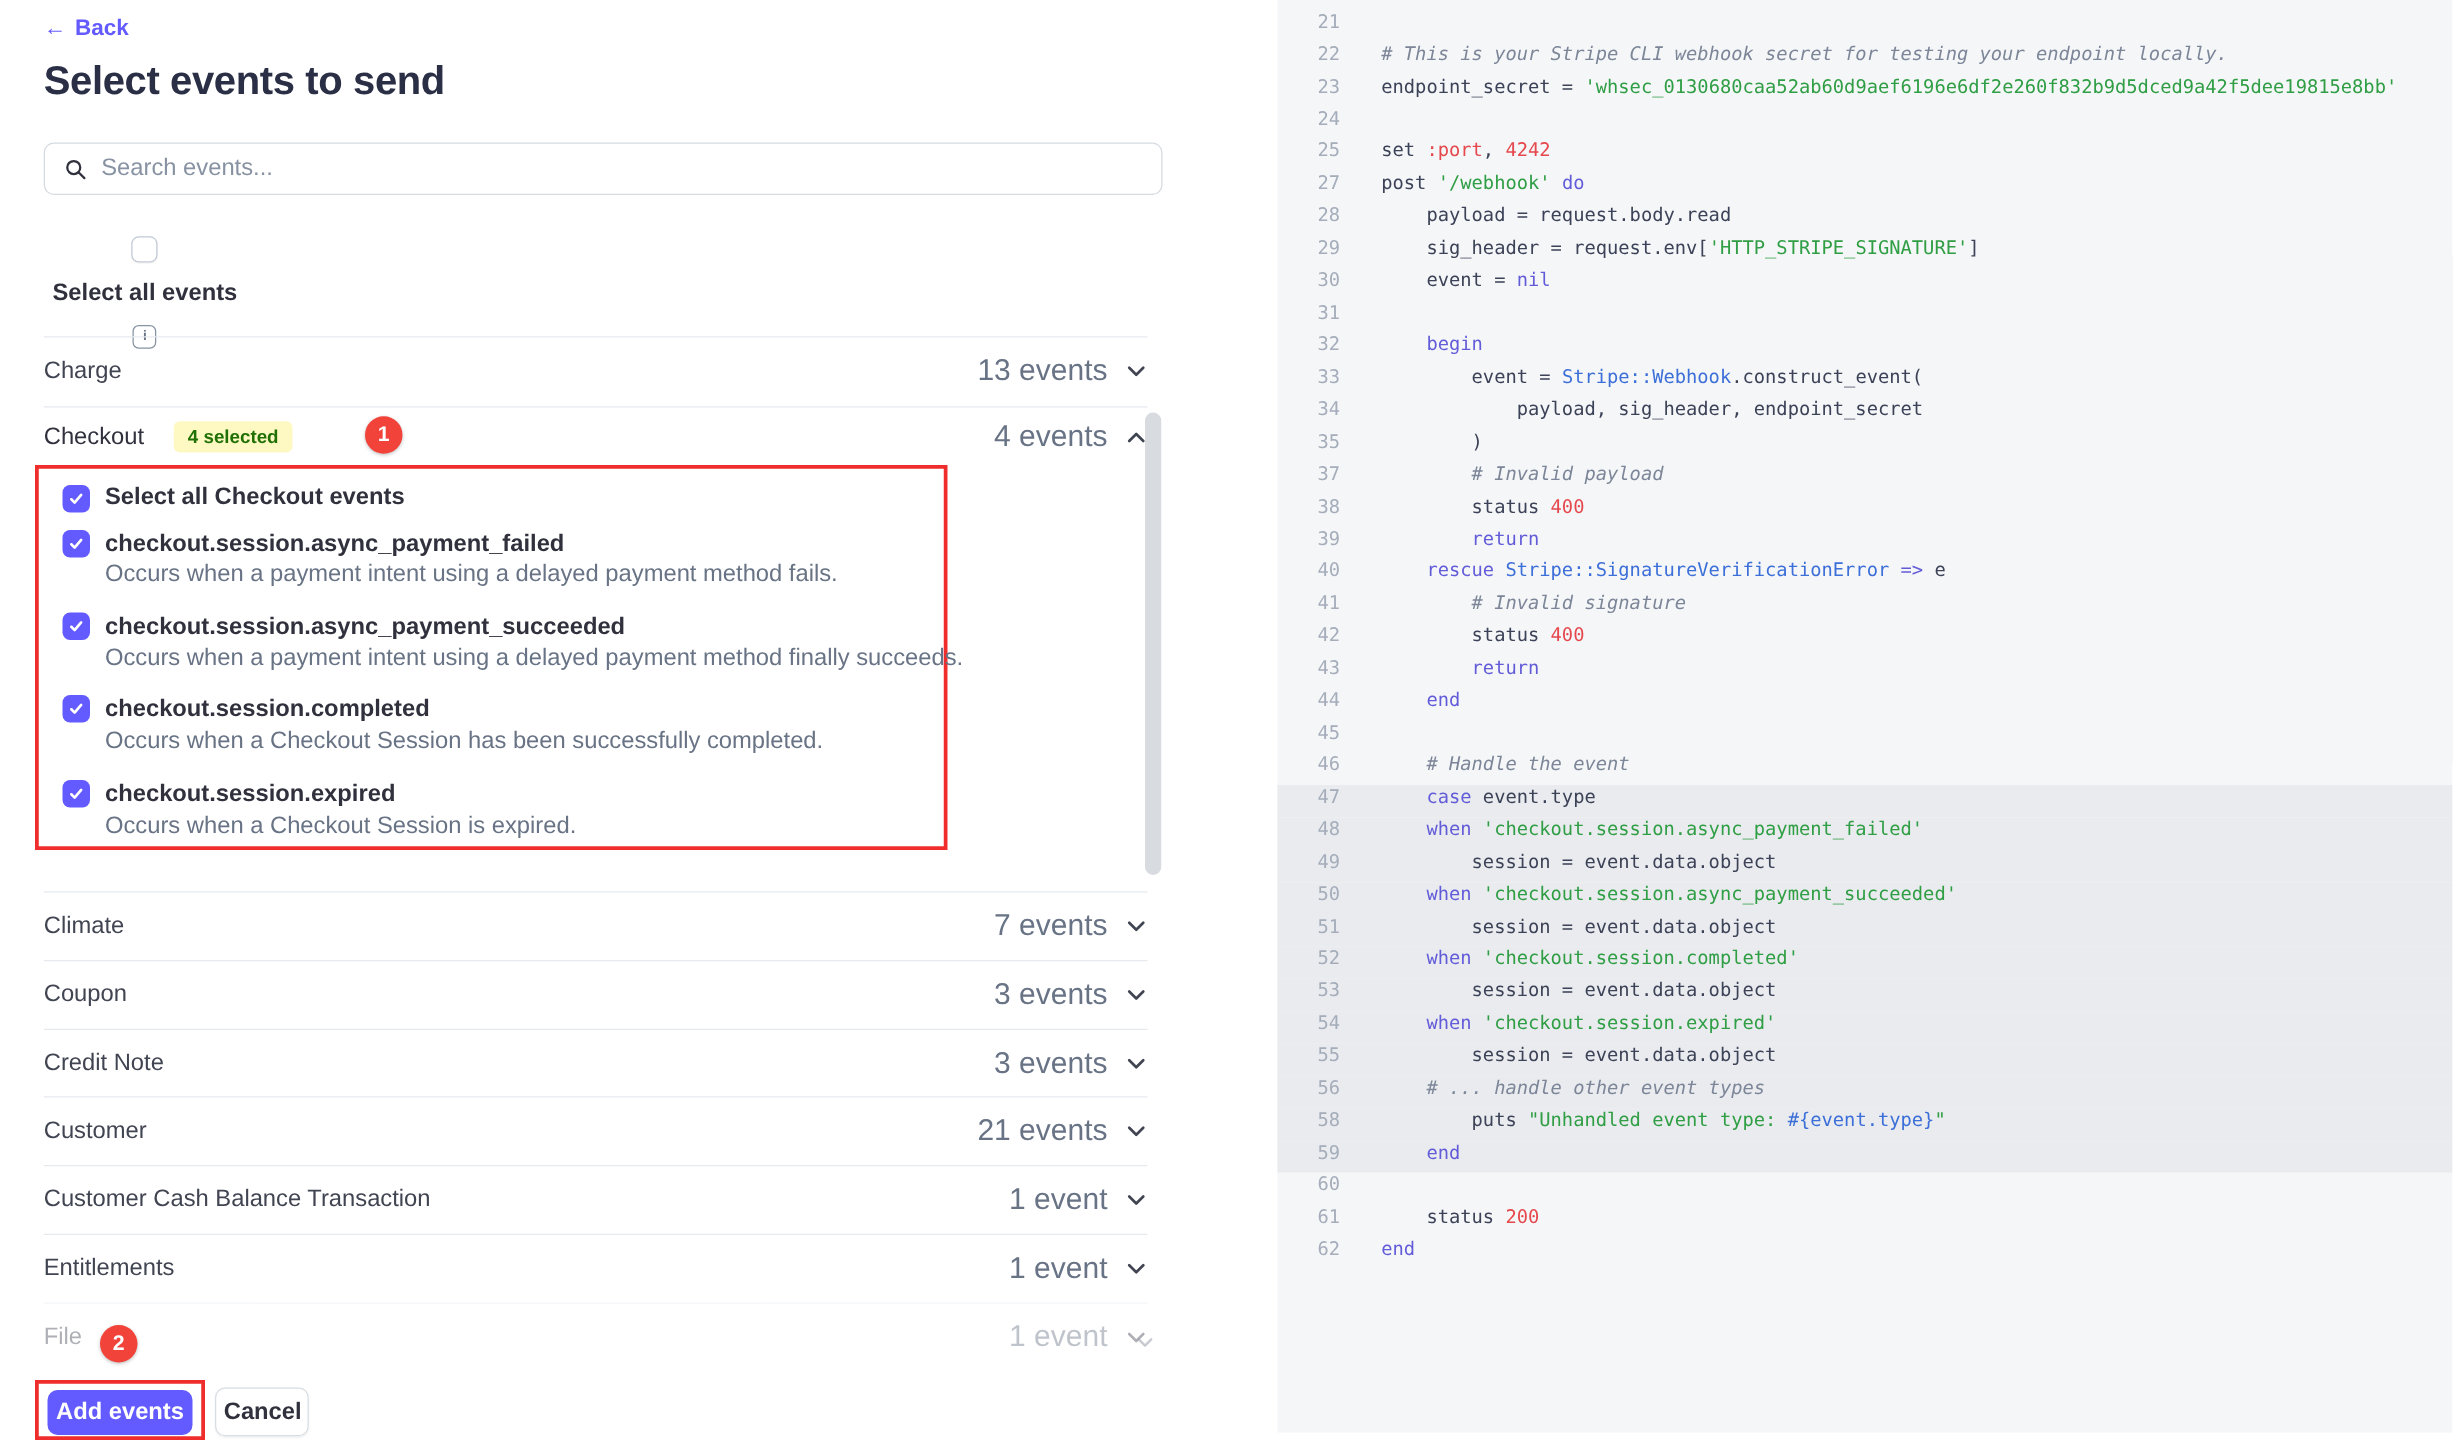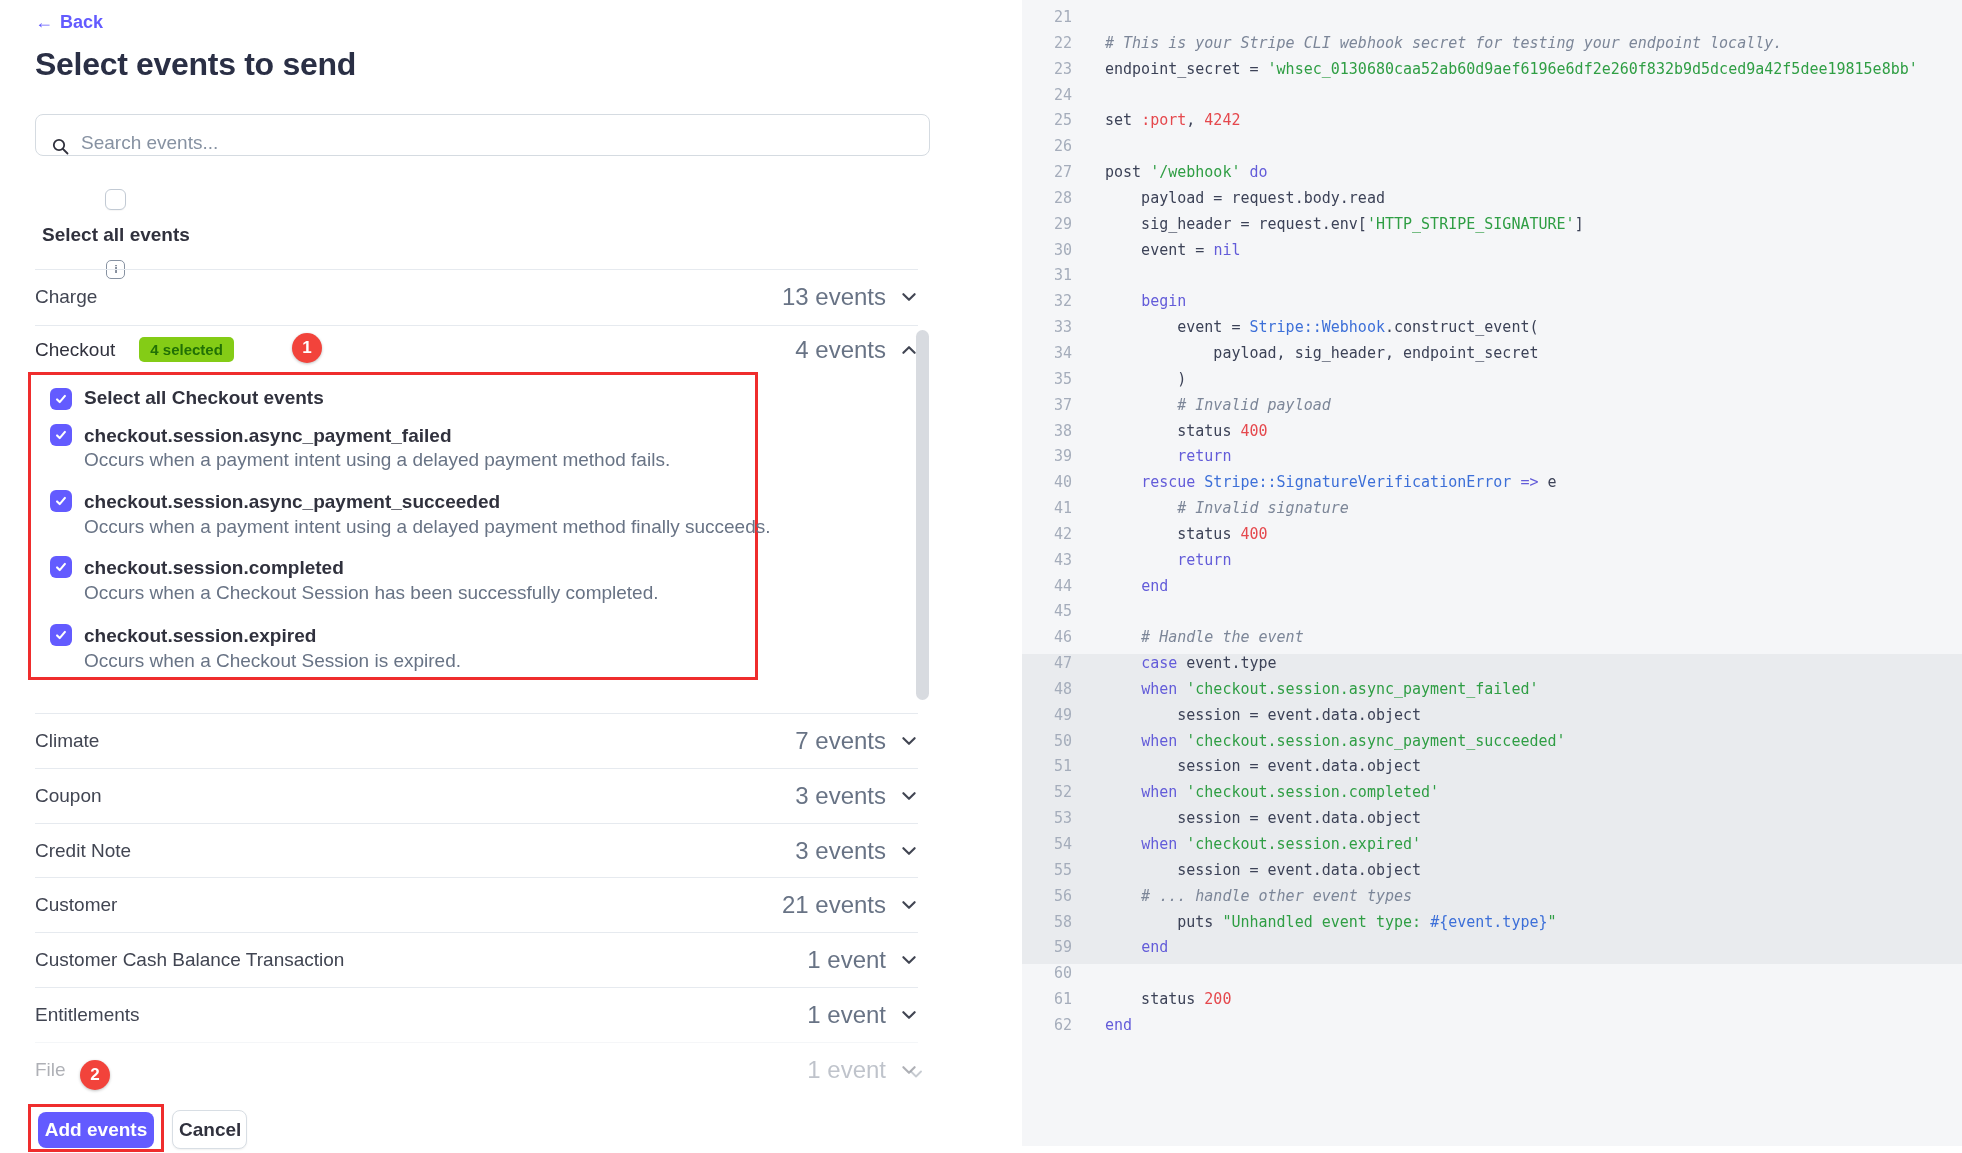--- a/index.html
+++ b/index.html
@@ -3,37 +3,37 @@
 <meta charset="utf-8">
 <style>
   html,body{margin:0;padding:0;background:#ffffff;}
   body{width:1962px;height:1153px;position:relative;overflow:hidden;
        font-family:"Liberation Sans",sans-serif;color:#30313d;}
   .abs{position:absolute;}
 
   
   #back-link{left:35px;top:12px;font-size:18px;font-weight:600;color:#635bff;cursor:pointer;display:flex;gap:7px;align-items:center;}
   #page-title{left:35px;top:46px;font-size:32px;font-weight:800;color:#2a2f45;letter-spacing:-0.3px;}
-  #search-box{left:35px;top:114px;width:895px;height:42px;border:1px solid #d5dbe1;border-radius:8px;background:#fff;display:flex;align-items:flex-end;box-sizing:border-box;}
+  #search-box{left:35px;top:114px;width:895px;height:42px;border:1px solid #d5dbe1;border-radius:8px;background:#fff;display:flex;align-items:center;box-sizing:border-box;}
   #search-box svg{margin-left:16px;}
   #search-input{border:none;outline:none;flex:1;margin-left:10px;font-size:19px;font-family:"Liberation Sans",sans-serif;color:#30313d;background:transparent;}
   #search-input::placeholder{color:#8792a2;}
 
   #select-all-row{left:42px;top:189px;display:flex;align-items:center;gap:14px;flex-direction:column;}
   .cb-unchecked{width:19px;height:19px;border:1px solid #c2cad4;border-radius:6px;background:#fff;box-shadow:0 1px 1px rgba(0,0,0,.04);}
   .select-all-label{font-size:19px;font-weight:700;color:#30313d;}
   .info-icon{width:17px;height:17px;border:1.5px solid #8792a2;border-radius:5px;color:#687385;
              font-size:11px;font-weight:700;display:flex;align-items:center;justify-content:center;line-height:1;}
 
   .cat-row{left:35px;width:883px;height:54px;border-top:1px solid #e6eaef;display:flex;align-items:center;}
   .cat-label{font-size:19px;font-weight:500;color:#414552;flex:0 0 auto;}
   .cat-label.bold{font-weight:400;color:#30313d;}
   .cat-count{margin-left:auto;font-size:24px;color:#687385;}
   .chev{margin-left:14px;display:flex;align-items:center;}
-  .badge{margin-left:24px;background:#84cc16;color:#217005;font-size:15px;font-weight:600;border-radius:5px;padding:5px 11px;line-height:1;}
+  .badge{margin-left:24px;background:#fef9c3;color:#217005;font-size:15px;font-weight:600;border-radius:5px;padding:5px 11px;line-height:1;}
   #row-checkout{height:47px;}
   #row-file{opacity:0.42;}
 
   
   #red-box{left:28px;top:372px;width:730px;height:308px;border:3px solid #ef2d2d;box-sizing:border-box;}
   .red-circle{width:30px;height:30px;border-radius:50%;background:#f2433b;color:#fff;font-size:17px;font-weight:700;
               display:flex;align-items:center;justify-content:center;box-shadow:0 1px 3px rgba(0,0,0,.25);}
   #circle-1{left:292px;top:333px;}
   #circle-2{left:80px;top:1060px;}
   #red-rect{left:28px;top:1104px;width:136px;height:48px;border:3px solid #ef2d2d;box-sizing:border-box;}
@@ -246,24 +246,20 @@
     </div>
     <div class="code-line">
       <span class="ln">24</span>
       <span class="lc"></span>
     </div>
     <div class="code-line">
       <span class="ln">25</span>
       <span class="lc"><span class="tok-plain">set </span><span class="tok-sym">:port</span><span class="tok-plain">, </span><span class="tok-num">4242</span></span>
     </div>
     <div class="code-line">
-      <span class="ln">26</span>
-      <span class="lc"></span>
-    </div>
-    <div class="code-line">
       <span class="ln">27</span>
       <span class="lc"><span class="tok-plain">post </span><span class="tok-str">'/webhook'</span><span class="tok-plain"> </span><span class="tok-kw">do</span></span>
     </div>
     <div class="code-line">
       <span class="ln">28</span>
       <span class="lc"><span class="tok-plain">    payload = request.body.read</span></span>
     </div>
     <div class="code-line">
       <span class="ln">29</span>
       <span class="lc"><span class="tok-plain">    sig_header = request.env[</span><span class="tok-str">'HTTP_STRIPE_SIGNATURE'</span><span class="tok-plain">]</span></span>

